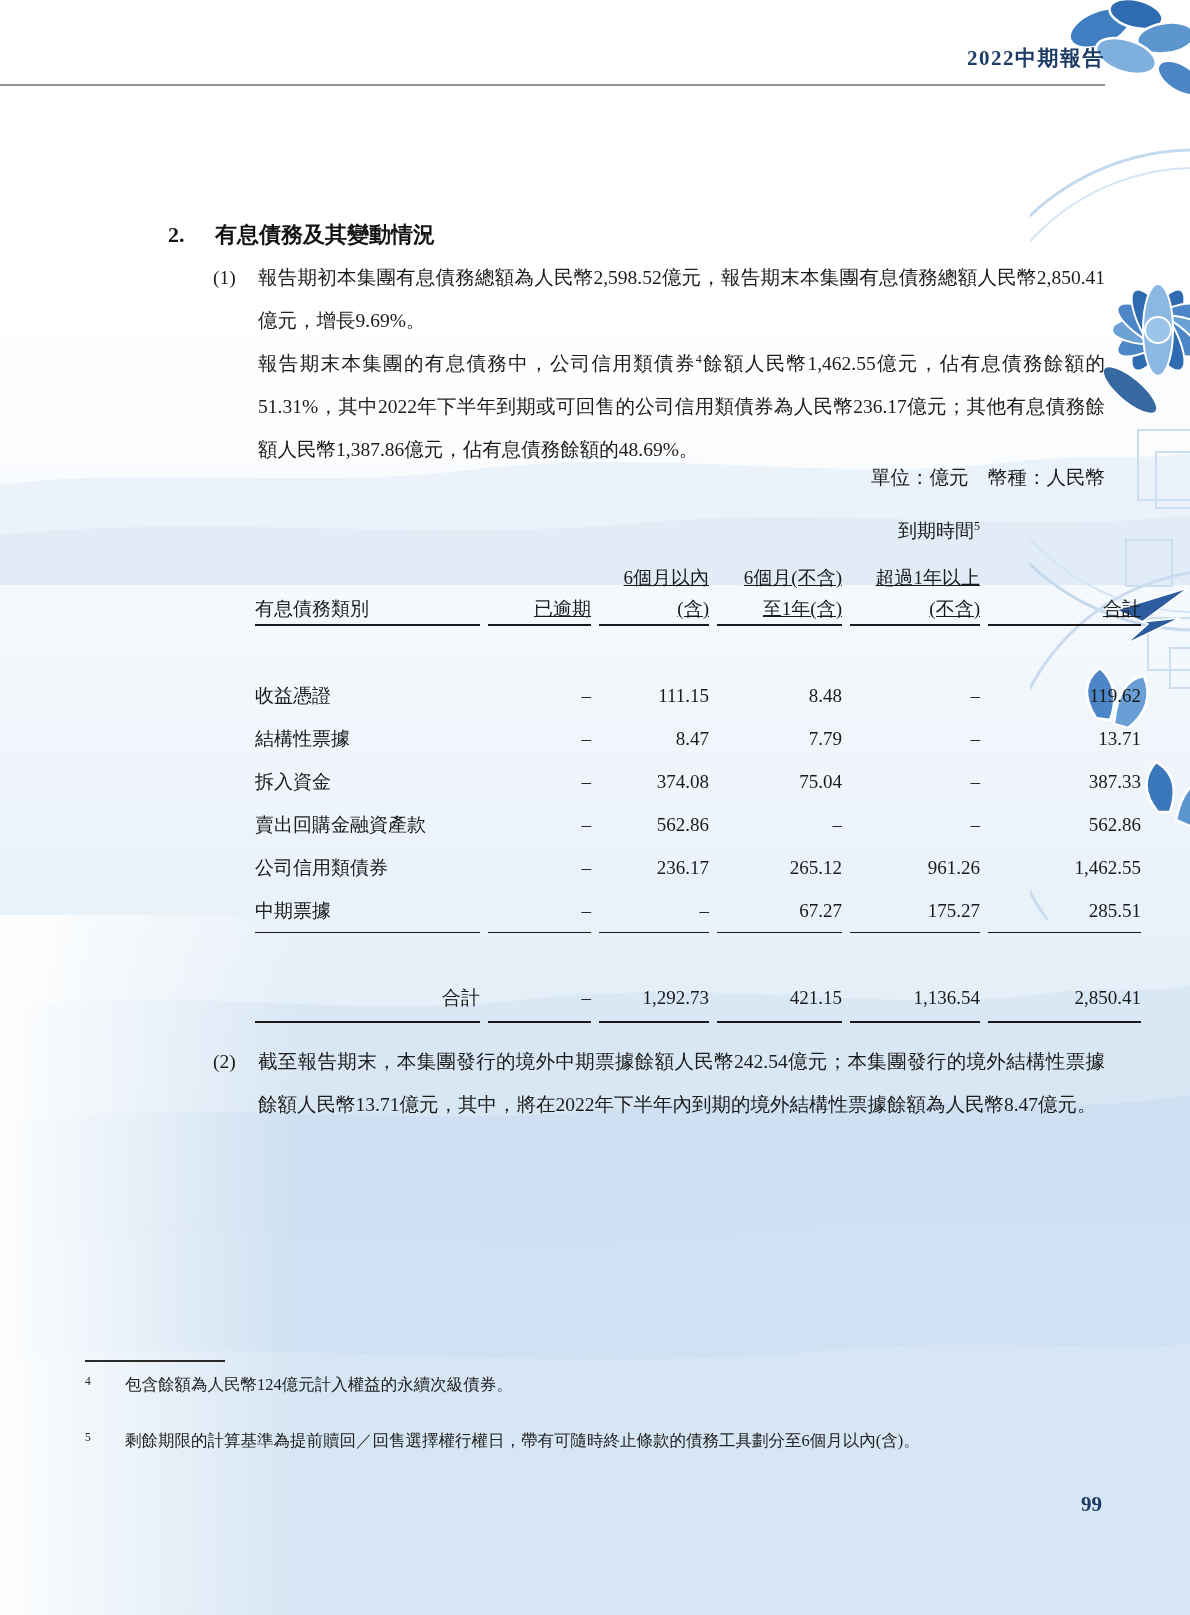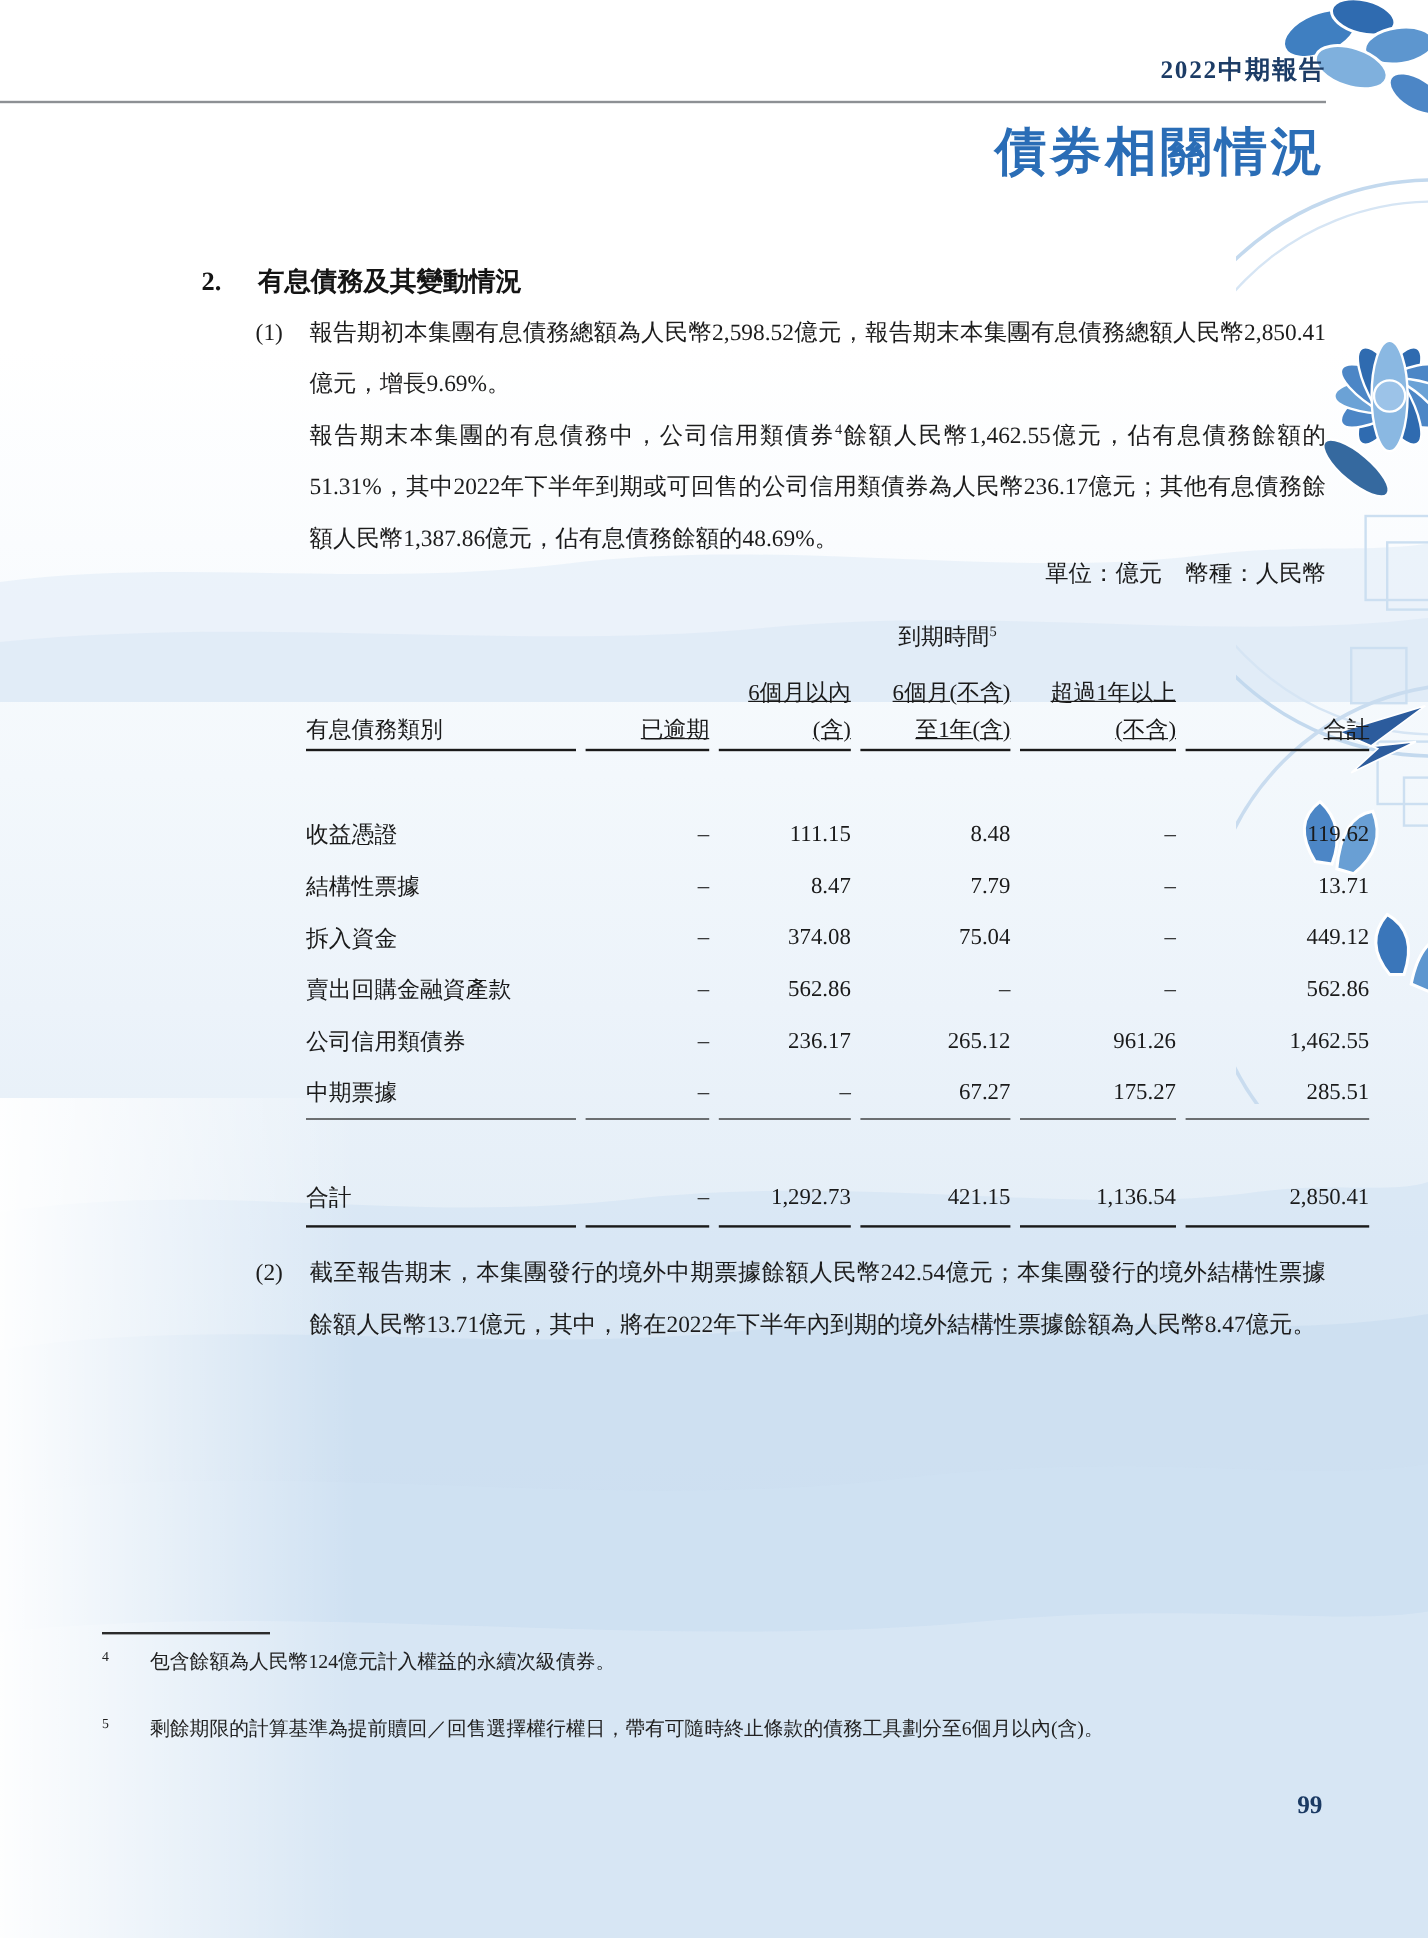--- a/index.html
+++ b/index.html
@@ -58,21 +58,21 @@
     width:866px;table-layout:fixed;
     border-collapse:separate;border-spacing:8px 0;
     font-size:19px;color:#1a1a1a;
   }
   table.debt col.c-cat{width:225px;}
   table.debt col.c-ovd{width:103px;}
   table.debt col.c-m6{width:110px;}
   table.debt col.c-m61{width:125px;}
   table.debt col.c-o1y{width:130px;}
   table.debt col.c-tot{width:153px;}
-  table.debt th, table.debt td{padding:0;white-space:nowrap;font-weight:normal;}
+  table.debt th, table.debt td{padding:0;white-space:nowrap;font-weight:normal;text-align:right;}
   .num{text-align:right;}
   .maturity-row td{height:34px;font-weight:bold;text-align:center;vertical-align:top;}
   .colhead-row th{height:72px;vertical-align:bottom;font-weight:bold;line-height:31px;
     border-bottom:2.5px solid #1a1a1a;padding-bottom:4px;}
   .colhead-row th.cat{text-align:left;}
   .colhead-row th.num{text-align:right;text-decoration:underline;}
   .gap-row td{height:48px;border:none;}
   .gap-row2 td{height:42px;border:none;}
   .data-row td{height:43px;vertical-align:middle;}
   .data-row td.cat{text-align:left;}
@@ -163,21 +163,20 @@
     <g stroke="#ffffff" stroke-width="2.5">
       <path d="M66,718 q-20,-32 4,-50 q22,20 10,52 z" fill="#4c86c6"></path>
       <path d="M84,724 q4,-44 30,-48 q12,30 -16,52 z" fill="#699fd4"></path>
       <path d="M128,812 q-22,-27 -2,-50 q26,15 14,50 z" fill="#3a76ba"></path>
       <path d="M146,820 q8,-40 32,-40 q8,28 -18,46 z" fill="#5d96cf"></path>
     </g>
   </svg>
 
   <div class="report-label">2022中期報告</div>
   <div class="head-rule"></div>
-  <div class="page-title">債券相關情況</div>
 
   <div class="section-heading">
     <span class="sec-num">2.</span><span>有息債務及其變動情況</span>
   </div>
 
   <div class="para p1">
     <span class="marker">(1)</span>
     <span>報告期初本集團有息債務總額為人民幣2,598.52億元，報告期末本集團有息債務總額人民幣2,850.41億元，增長9.69%。</span>
   </div>
 
@@ -238,21 +237,21 @@
       <td class="num">7.79</td>
       <td class="num">–</td>
       <td class="num">13.71</td>
     </tr>
     <tr class="data-row">
       <td class="cat">拆入資金</td>
       <td class="num">–</td>
       <td class="num">374.08</td>
       <td class="num">75.04</td>
       <td class="num">–</td>
-      <td class="num">449.12</td>
+      <td class="num">387.33</td>
     </tr>
     <tr class="data-row">
       <td class="cat">賣出回購金融資產款</td>
       <td class="num">–</td>
       <td class="num">562.86</td>
       <td class="num">–</td>
       <td class="num">–</td>
       <td class="num">562.86</td>
     </tr>
     <tr class="data-row">

